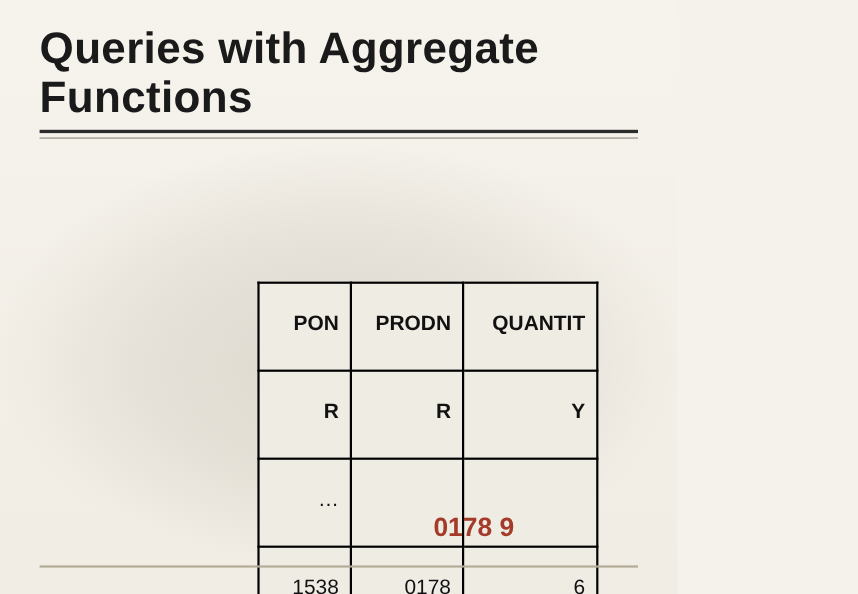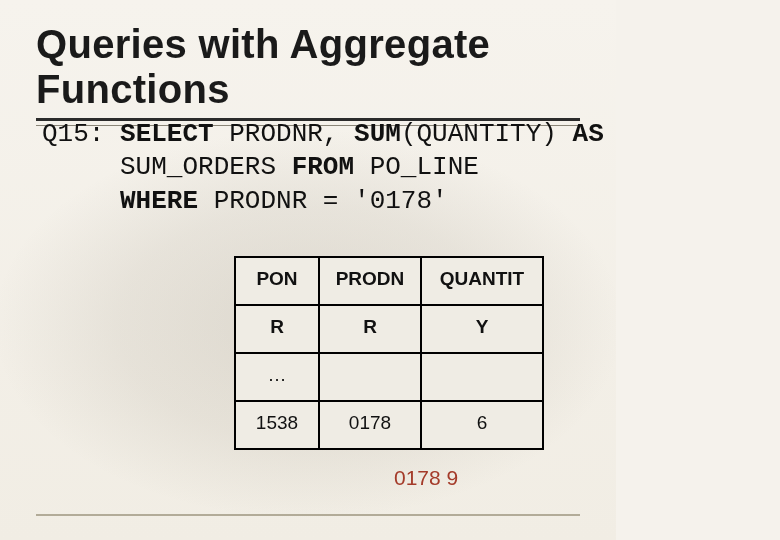--- a/index.html
+++ b/index.html
@@ -62,59 +62,56 @@
   }
   table.data {
     border-collapse: collapse;
     font-family: Arial, sans-serif;
     font-size: 19px;
     color: #111;
     background: #efece4;
   }
   table.data th, table.data td {
     border: 2px solid #000;
-    padding: 10px 10px;
-    text-align: center;
+    padding: 26px 10px;
+    text-align: right;
     vertical-align: top;
     height: 26px;
   }
   table.data th { font-weight: 700; }
   table.data .c1 { width: 62px; }
   table.data .c2 { width: 80px; }
   table.data .c3 { width: 100px; margin-left: 32px; }
   .ellipsis td { height: 22px; }
   .footer-rule {
     position: absolute;
     left: 36px; right: 36px;
     bottom: 24px;
     height: 2px;
     background: #b2ab98;
   }
   .overlay-result {
     position: absolute;
     top: 466px;
     left: 394px;
     font-family: Arial, sans-serif;
-    font-weight: 400;
-    font-size: 21px;
+    font-weight: 700;
+    font-size: 24px;
     color: #a43b2a;
     pointer-events: none;
     white-space: nowrap;
   }
 </style>
 </head>
 <body>
 
 <div class="slide">
 
   <div class="title">Queries with Aggregate Functions</div>
 
-  <div class="query"><span>Q15:</span> <span class="kw">SELECT</span><span> PRODNR, </span><span class="kw">SUM</span><span>(QUANTITY) </span><span class="kw">AS</span>
-<span>     SUM_ORDERS </span><span class="kw">FROM</span><span> PO_LINE</span>
-<span>     </span><span class="kw">WHERE</span><span> PRODNR = '0178'</span></div>
 
   <div class="tbl-wrap">
     <table class="data">
       <tbody>
           <tr>
         <th class="c1">PON</th>
         <th class="c2">PRODN</th>
         <th class="c3">QUANTIT</th>
       </tr>
       <tr>

